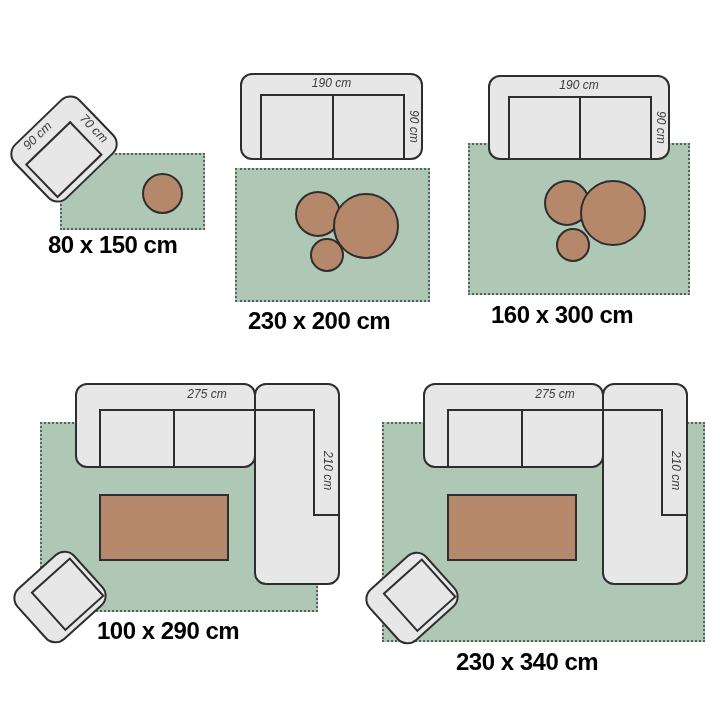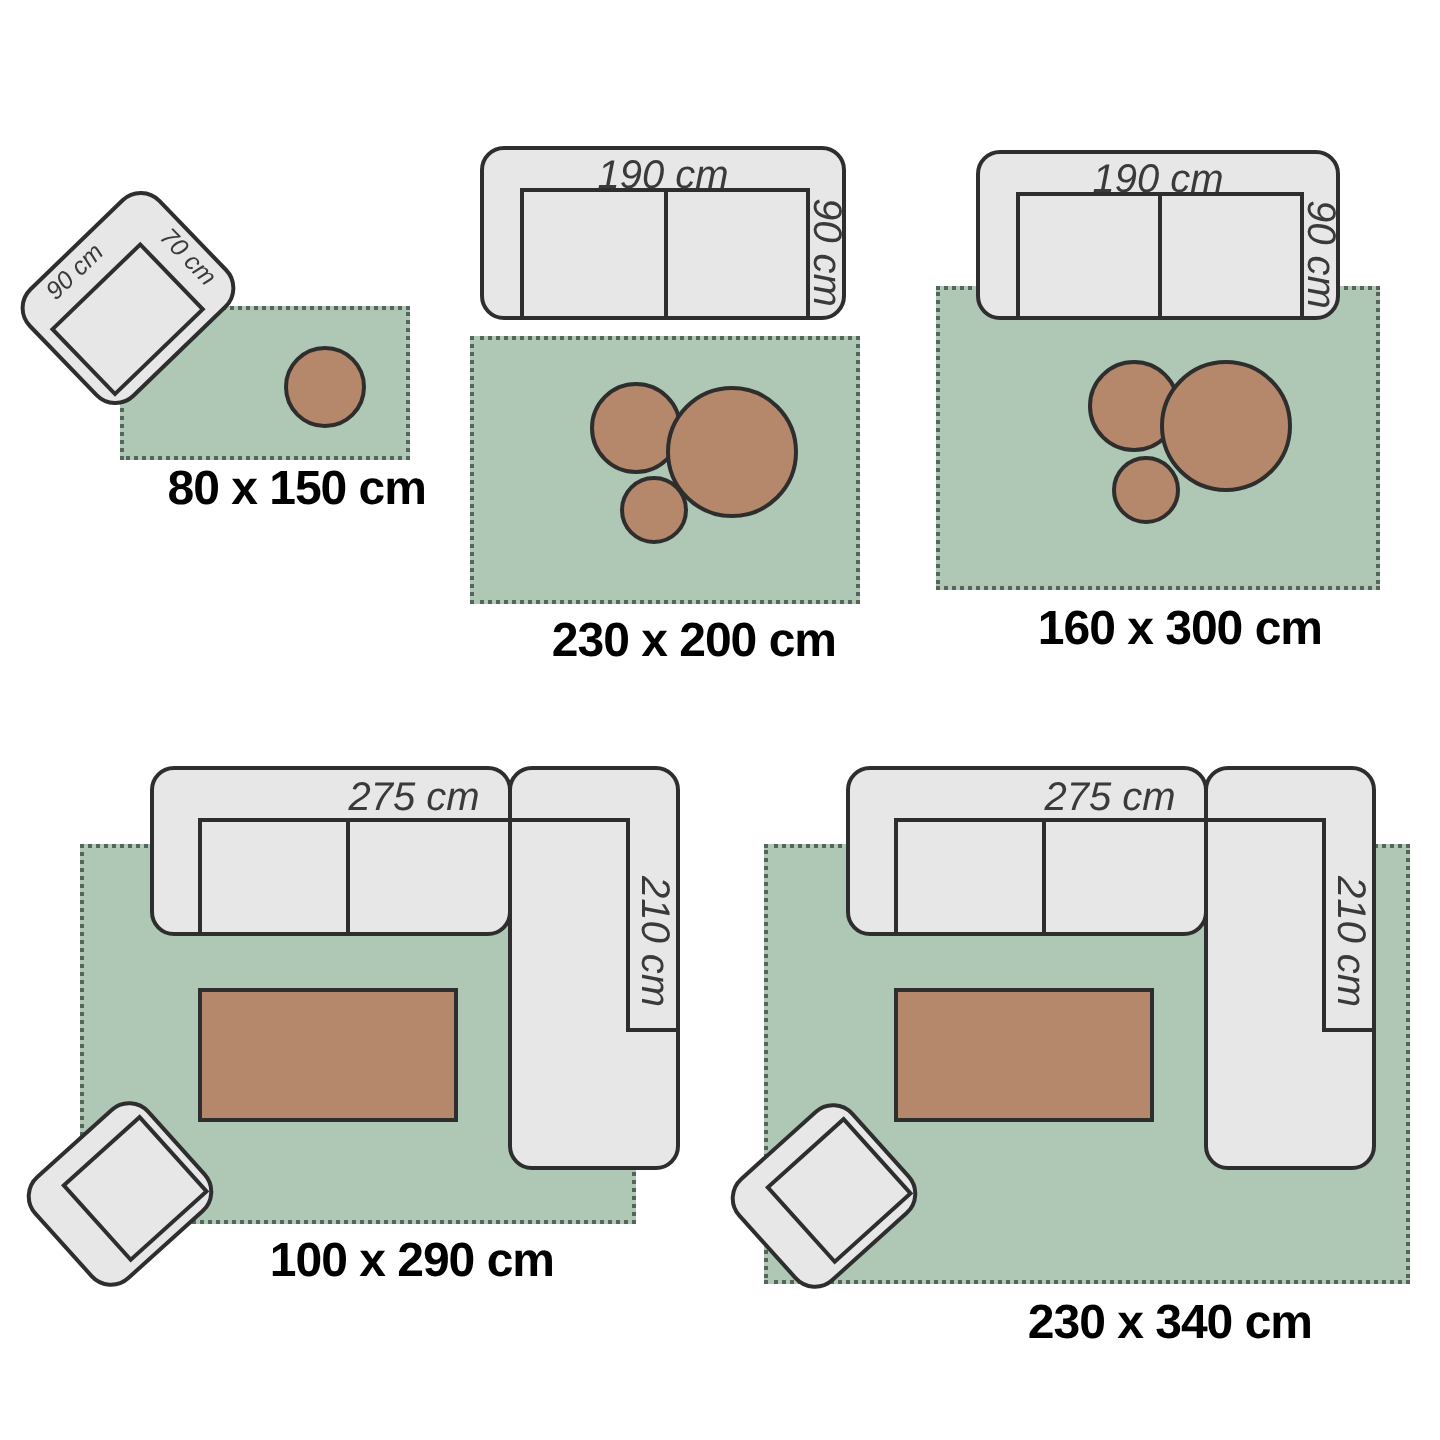--- a/index.html
+++ b/index.html
@@ -41,34 +41,34 @@
     border:2px solid var(--line,#2e2e2e);
   }
   .circle{border-radius:50%;}
   
   .chair{position:absolute;z-index:8;}
   .chair-body{position:absolute;inset:0;box-sizing:border-box;background:var(--furn,#e7e7e7);border:2px solid var(--line,#2e2e2e);border-radius:14px;}
   .chair-seat{position:absolute;box-sizing:border-box;border:2px solid var(--line,#2e2e2e);}
   
   .dim{
     position:absolute;color:var(--dim,#3a3a3a);
-    font-style:italic;font-size:20px;line-height:1.1;
+    font-style:italic;font-size:12px;line-height:1.1;
     text-align:center;z-index:7;white-space:nowrap;
   }
   .dim-v{
     writing-mode:vertical-rl;
     display:flex;align-items:center;justify-content:center;
     text-align:center;
   }
   .dim-sm{font-size:12.5px;}
   
   .size-label{
     position:absolute;color:var(--label,#000);
     font-weight:700;font-size:24px;line-height:1;
-    text-align:right;letter-spacing:-0.5px;z-index:9;white-space:nowrap;
+    text-align:left;letter-spacing:-0.5px;z-index:9;white-space:nowrap;
   }
 </style>
 </head>
 <body>
 
 <div class="canvas">
 
   <div class="rug" style="left:60px;top:153px;width:145px;height:77px"></div>
 
   <div class="wood circle" style="left:142px;top:173px;width:41px;height:41px;z-index:3"></div>

